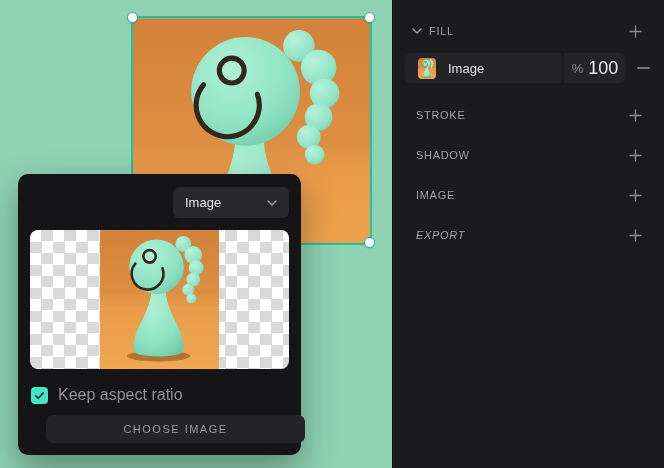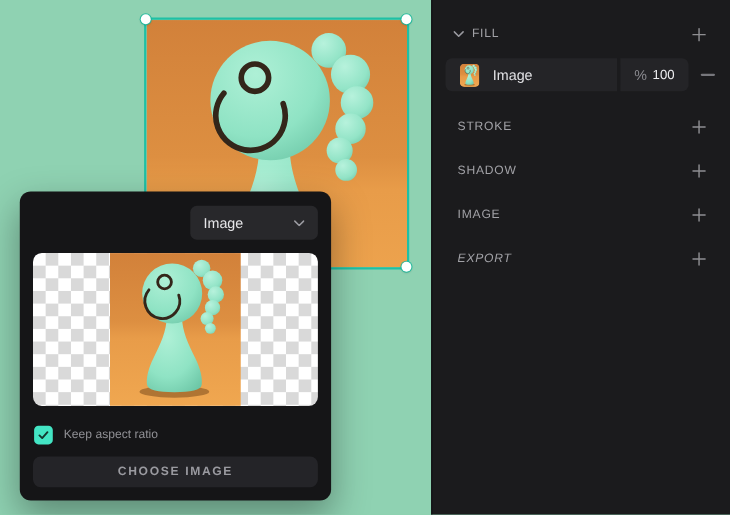--- a/index.html
+++ b/index.html
@@ -29,24 +29,24 @@
                    justify-content: space-between; padding: 0 12px; cursor: pointer; border: none; }
   .type-dropdown .dd-label { font-size: 13px; color: #e6e6e9; }
   .preview { position: absolute; left: 12px; top: 56px; width: 259px; height: 139px;
              border-radius: 8px; overflow: hidden;
              background: #ffffff conic-gradient(#d9d9d9 25%, #ffffff 0 50%, #d9d9d9 0 75%, #ffffff 0);
              background-size: 23px 23px; display: flex; justify-content: center; }
   .preview svg { display: block; }
   .cb-row { position: absolute; left: 13px; top: 212px; height: 18px; display: flex; align-items: center; }
   .checkbox { width: 17px; height: 17px; border-radius: 4px; background: #43e5c4;
               display: flex; align-items: center; justify-content: center; cursor: pointer; }
-  .cb-label { margin-left: 10px; font-size: 11px; color: #909095; }
-  .choose-btn { position: absolute; left: 12px; top: 241px; width: 259px; height: 28px;
+  .cb-label { margin-left: 10px; font-size: 16px; color: #909095; }
+  .choose-btn { position: absolute; left: 28px; top: 241px; width: 259px; height: 28px;
                 background: #242428; border: none; border-radius: 7px; color: #9a9aa0;
-                font-size: 11px; letter-spacing: 1.5px; font-weight: 700; cursor: pointer;
+                font-size: 11px; letter-spacing: 1.5px; font-weight: 400; cursor: pointer;
                 font-family: "Liberation Sans", sans-serif; }
 
   
   .panel { position: absolute; left: 392px; top: 0; width: 272px; height: 468px;
            background: #1b1b1d; border-left: 1px solid #101012; }
   .row { position: absolute; left: 0; width: 265px; height: 18px; }
   .sec-label { position: absolute; left: 23px; top: 50%; transform: translateY(-50%);
                font-size: 11px; letter-spacing: .7px; font-weight: 500; color: #a1a1a6; }
   .fill-head .sec-label { left: 36px; }
   .chev { position: absolute; left: 19px; top: 50%; transform: translateY(-50%); cursor: pointer; }
@@ -57,21 +57,21 @@
   .row-stroke { top: 106px; } .row-shadow { top: 146px; } .row-blur { top: 186px; } .row-export { top: 226px; font-style: italic; }
 
   .fill-row { position: absolute; left: 12px; top: 53px; height: 30px; display: flex; align-items: center; }
   .seg { background: #242427; height: 30px; display: flex; align-items: center; }
   .seg-left { width: 156px; border-radius: 6px 0 0 6px; margin-right: 3px; padding-left: 13px; cursor: pointer; }
   .seg-right { width: 62px; border-radius: 0 6px 6px 0; justify-content: center; cursor: pointer; }
   .thumb { width: 18px; height: 21px; border-radius: 4px; overflow: hidden; flex: none; }
   .thumb svg { display: block; }
   .fill-name { margin-left: 12px; font-size: 13px; color: #e2e2e5; }
   .pct-sym { font-size: 13px; color: #8b8b90; margin-right: 5px; }
-  .pct-val { font-size: 12px; color: #ececef; }
+  .pct-val { font-size: 18px; color: #ececef; }
   .minus-btn { margin-left: 8px; width: 18px; height: 18px; background: none; border: none; padding: 0;
                cursor: pointer; display: flex; align-items: center; justify-content: center; }
   .minus-bar { width: 13px; height: 2px; background: #77777c; border-radius: 1px; }
 </style>
 </head>
 <body>
 
 <svg width="0" height="0" style="position:absolute" aria-hidden="true">
   <defs>
     <linearGradient id="bgGrad" x1="0" y1="0" x2="0" y2="1">

